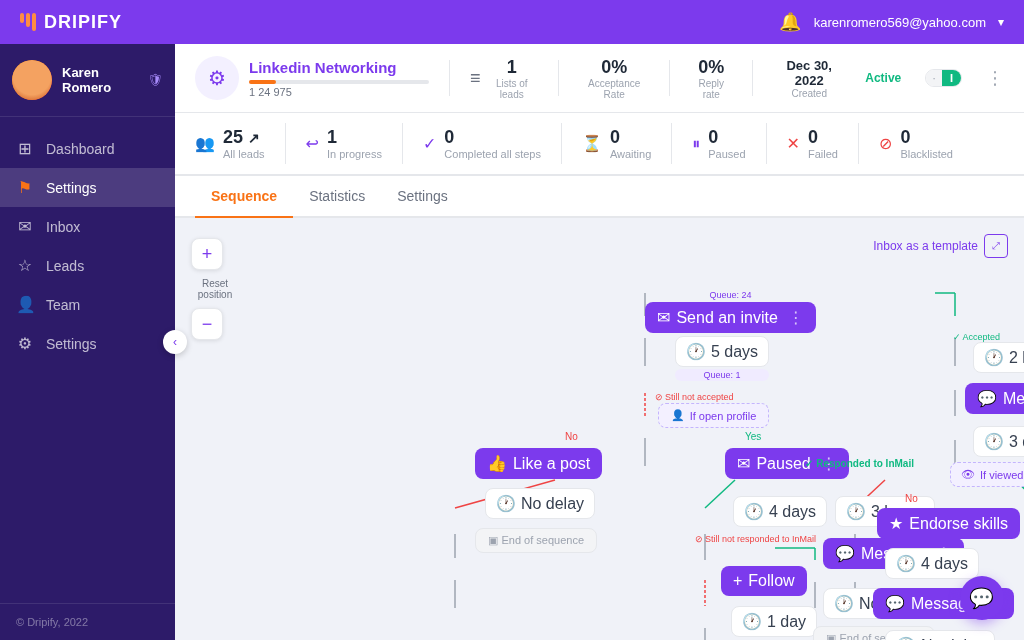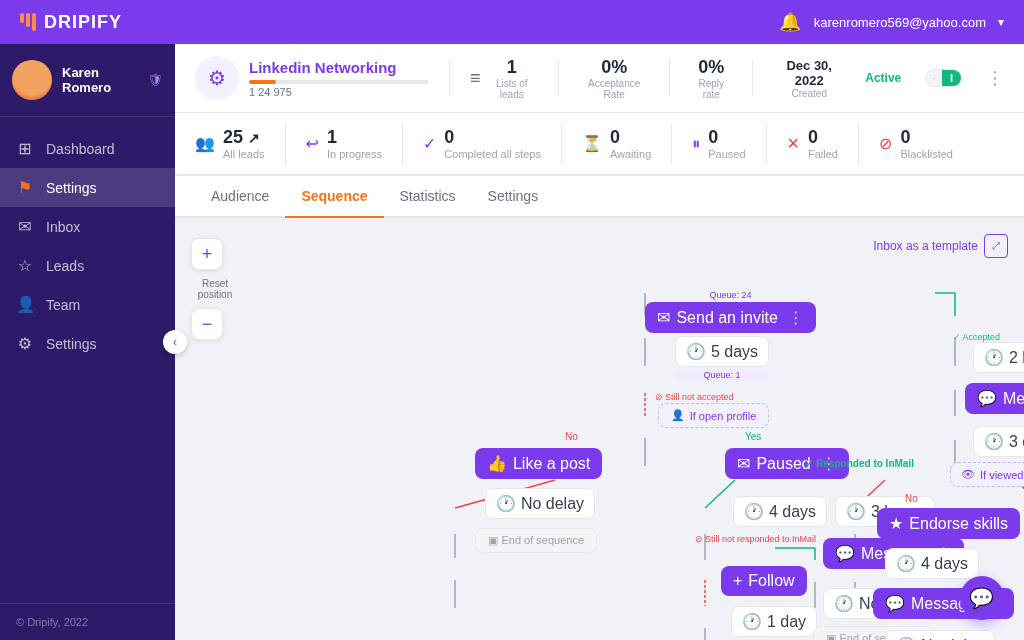--- a/index.html
+++ b/index.html
@@ -380,21 +380,20 @@
       <div class="stats-card">
         <span class="stats-icon" style="color:#ef4444;">⊘</span>
         <div>
           <div class="stats-num">0</div>
           <div class="stats-sub">Blacklisted</div>
         </div>
       </div>
     </div>
 
     <div class="tabs-bar">
-      <div class="tab-item">Audience</div>
       <div class="tab-item active">Sequence</div>
       <div class="tab-item">Statistics</div>
       <div class="tab-item">Settings</div>
     </div>
 
     <div class="flow-canvas">
 
       <div class="canvas-controls">
         <div class="canvas-btn">+</div>
         <div class="reset-pos">Reset position</div>

